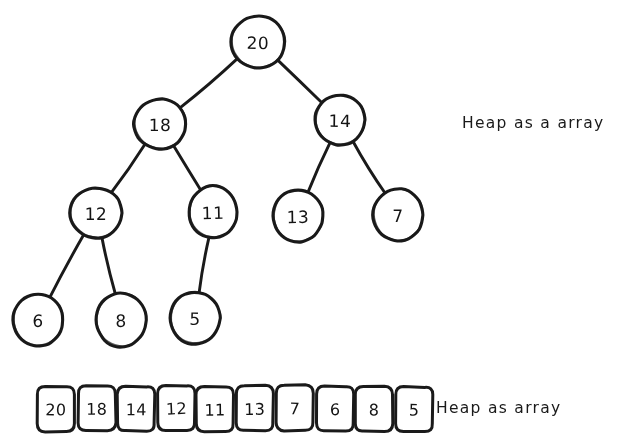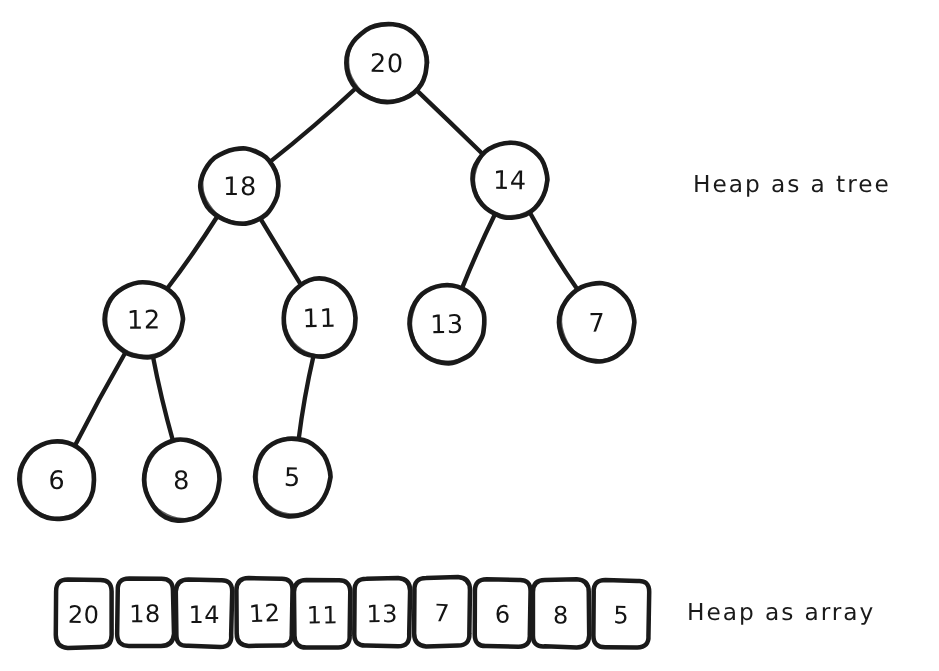--- a/index.html
+++ b/index.html
@@ -39,21 +39,21 @@
   }
   .caption {
     position: absolute;
     font-family: "DejaVu Sans", sans-serif;
     font-size: 15.5px;
     color: #1a1a1a;
     letter-spacing: 1.3px;
     white-space: nowrap;
   }
   #caption-tree { left: 462px; top: 114px; }
-  #caption-array { left: 458px; top: 399px; }
+  #caption-array { left: 436px; top: 399px; }
 </style>
 </head>
 <body>
 
 <svg id="canvas" viewBox="0 0 626 447" xmlns="http://www.w3.org/2000/svg">
   <g id="edges-layer">
       <path d="M 237.91 58.18 Q 210.19 84.15 179.34 108.44" stroke="#1a1a1a" stroke-width="2.9" fill="none" stroke-linecap="round"></path>
       <path d="M 276.98 59.38 Q 299.55 80.88 322.43 103.29" stroke="#1a1a1a" stroke-width="2.9" fill="none" stroke-linecap="round"></path>
       <path d="M 145.28 143.69 Q 128.66 169.98 110.72 193.31" stroke="#1a1a1a" stroke-width="2.9" fill="none" stroke-linecap="round"></path>
       <path d="M 173.01 144.77 Q 187.16 168.24 200.99 190.40" stroke="#1a1a1a" stroke-width="2.9" fill="none" stroke-linecap="round"></path>
@@ -152,15 +152,15 @@
         <path d="M 363.3 386.6 L 384.5 386.2 Q 392.5 386.6 392.5 394.6 L 392.8 423.6 Q 392.5 431.6 384.5 431.6 L 363.3 430.9 Q 355.3 431.6 355.3 423.6 L 355.3 394.6 Q 355.3 386.6 363.3 386.6 Z" stroke="#1a1a1a" stroke-width="3" fill="#ffffff" stroke-linejoin="round"></path>
         <text class="cell-text" x="373.9" y="410.1" transform="rotate(-0.12 374.2 408.5)">8</text>
       </g>
       <g>
         <path d="M 403.6 386.6 L 424.8 387.4 Q 432.8 386.6 432.8 394.6 L 432.3 423.6 Q 432.8 431.6 424.8 431.6 L 403.6 431.5 Q 395.6 431.6 395.6 423.6 L 395.8 394.6 Q 395.6 386.6 403.6 386.6 Z" stroke="#1a1a1a" stroke-width="3" fill="#ffffff" stroke-linejoin="round"></path>
         <text class="cell-text" x="414.2" y="410.1" transform="rotate(0.81 413.9 408.5)">5</text>
       </g>
     </g>
 </svg>
 
-<div class="caption" id="caption-tree">Heap as a tree</div>
+<div class="caption" id="caption-tree">Heap as a array</div>
 
 <div class="caption" id="caption-array">Heap as array</div>
 
 </body></html>

